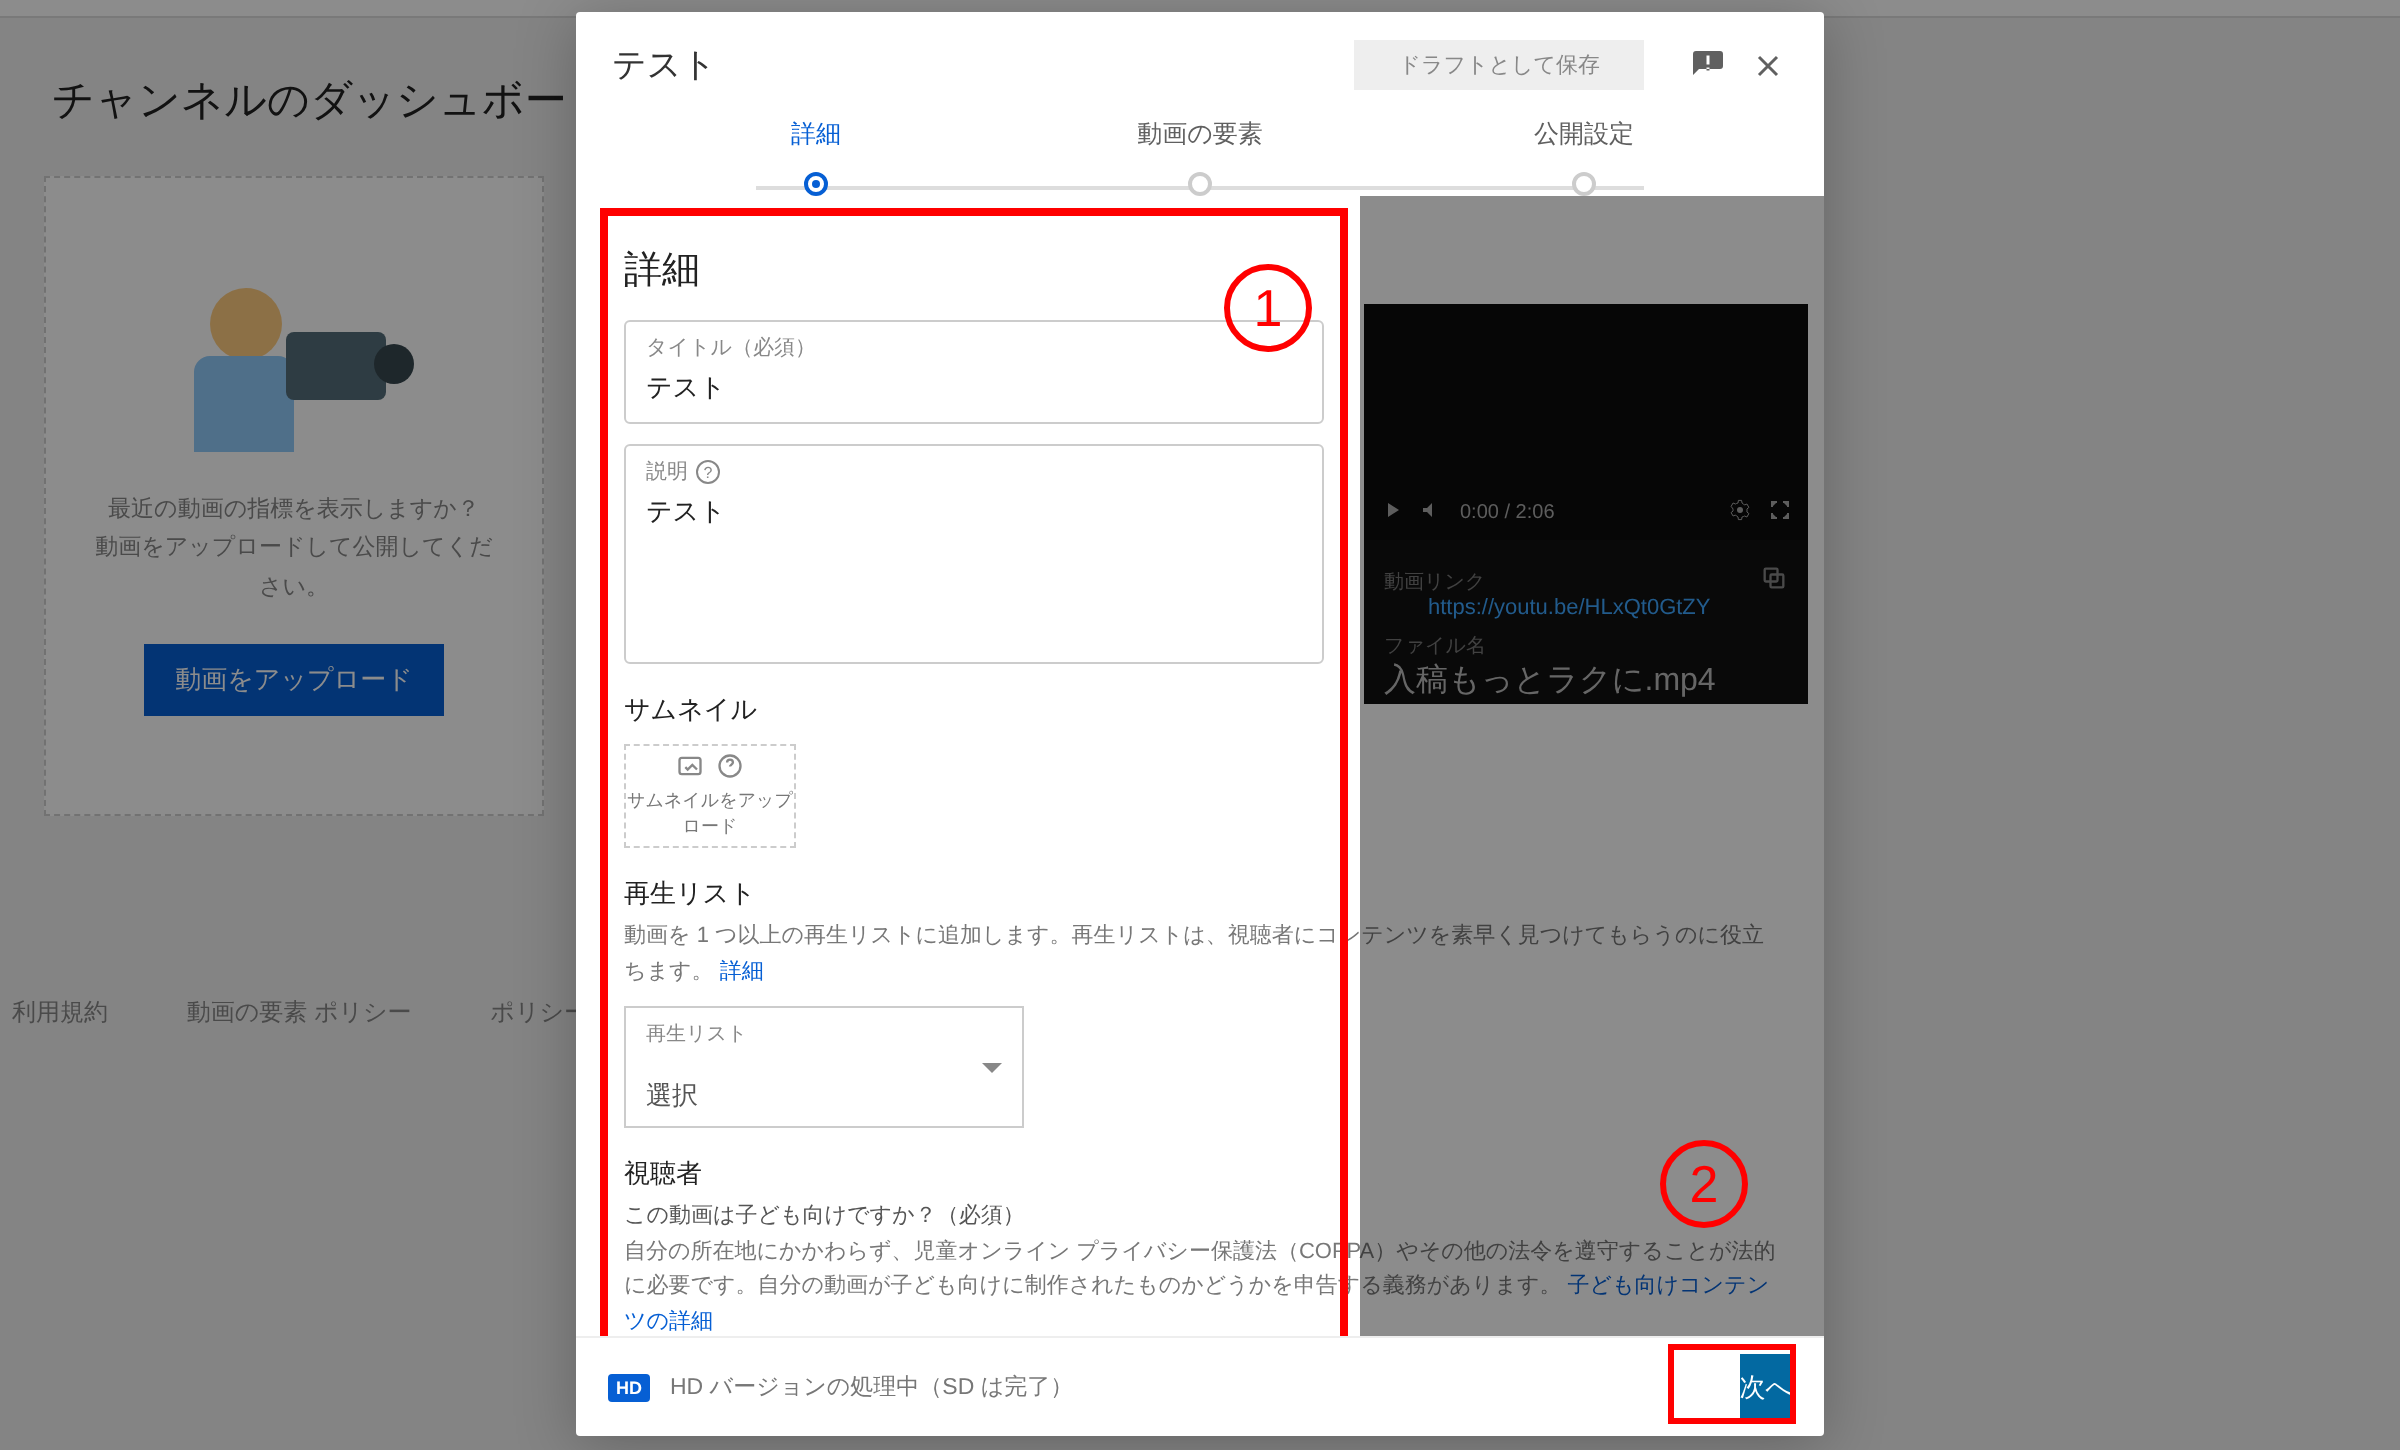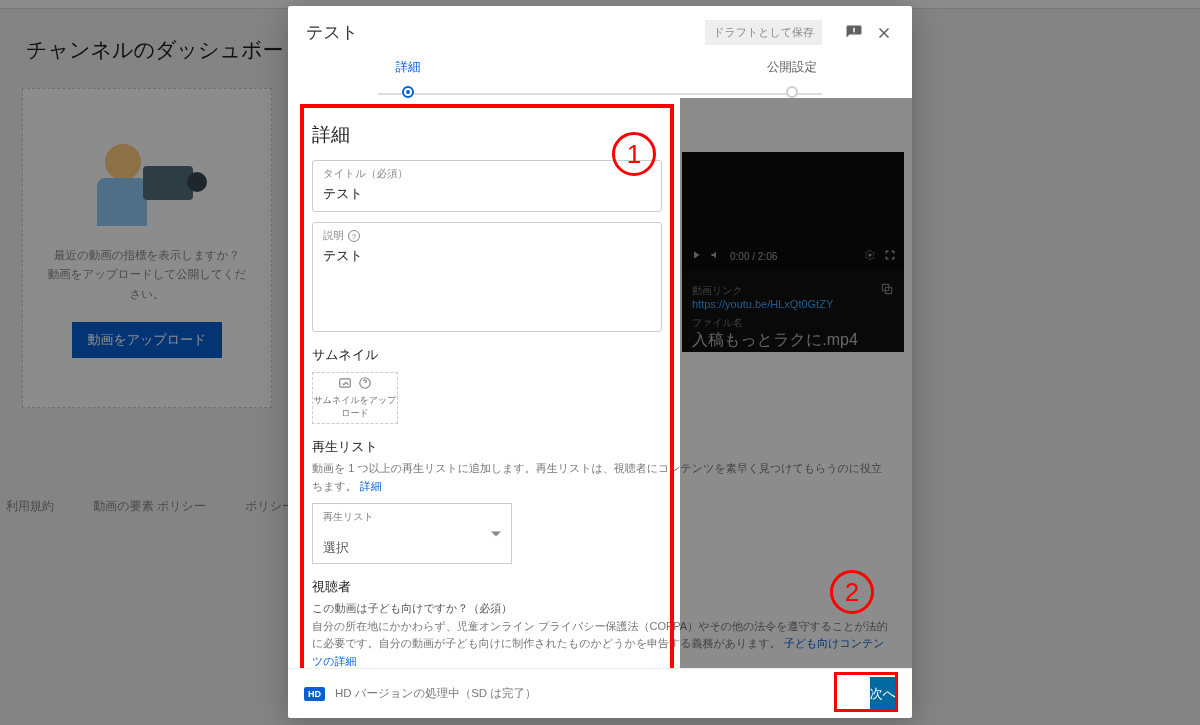--- a/index.html
+++ b/index.html
@@ -60,21 +60,21 @@
     margin-top: 6px;
     width: 624px; height: 712px; background:#fff; border-radius:2px;
     display:flex; flex-direction:column; position:relative;
     box-shadow:0 4px 30px rgba(0,0,0,.25);
   }
   .modal-header {
     display:flex; align-items:center; padding:14px 18px 6px 18px;
   }
   .modal-header .mtitle { font-size:17px; font-weight:500; flex:1; }
   .draft-btn {
-    background:#eee; color:#888; font-size:11px; padding:5px 8px;
+    background:#eee; color:#888; font-size:11px; padding:5px 22px;
     border:none; margin-right:12px;
   }
   .hicon { width:20px; height:20px; display:inline-flex; align-items:center;
     justify-content:center; color:#606060; cursor:pointer; margin-left:10px; }
   .hicon svg { width:18px; height:18px; }
 
   .stepper { display:flex; align-items:center; justify-content:space-between;
     padding: 8px 60px 0 60px; font-size:12.5px; position:relative; }
   .stepper .step { display:flex; flex-direction:column; align-items:center;
     width:120px; color:#606060; }
@@ -152,21 +152,21 @@
     position:absolute; right:8px; top:54px; width:222px; height:200px;
     background:#111; color:#999;
   }
   .preview .pvid { height:118px; background:#0b0b0b; position:relative; }
   .preview .pbar {
     position:absolute; bottom:6px; left:8px; right:8px; height:16px;
     display:flex; align-items:center; gap:8px; font-size:10px; color:#aaa;
   }
   .preview .pbar svg { width:12px;height:12px; fill:#aaa; }
   .preview .pinfo { padding:8px 10px; font-size:11px; }
-  .preview .purl { color:#3ea6ff; font-size:11px; word-break:break-all; }
+  .preview .purl { color:#3ea6ff; font-size:11px; word-break:break-all;margin-left:22px; }
   .preview .plab { color:#777; font-size:10px; margin-top:6px;}
   .preview .pfn { color:#bbb; font-size:16px; }
   .preview .copy-ico { position:absolute; right:10px; top:130px; color:#888; }
   .preview .copy-ico svg{width:14px;height:14px;}
 
   
   .shade {
     position:absolute; top:0; right:0; width:232px; height:604px;
     background:rgba(0,0,0,0.45); z-index:4;
   }
@@ -229,20 +229,24 @@
         <svg viewBox="0 0 24 24" fill="none" stroke="currentColor" stroke-width="2">
             <path d="M18 6 6 18M6 6l12 12"></path>
           </svg>
       </span>
     </div>
 
     <div class="stepper">
       <div class="dots-row"></div>
       <div class="step active">
         <span>詳細</span>
+          <span class="dot"></span>
+      </div>
+      <div class="step">
+        <span>動画の要素</span>
           <span class="dot"></span>
       </div>
       <div class="step">
         <span>公開設定</span>
           <span class="dot"></span>
       </div>
     </div>
 
     <div class="modal-body">
       <div class="anno-box-1"></div>

